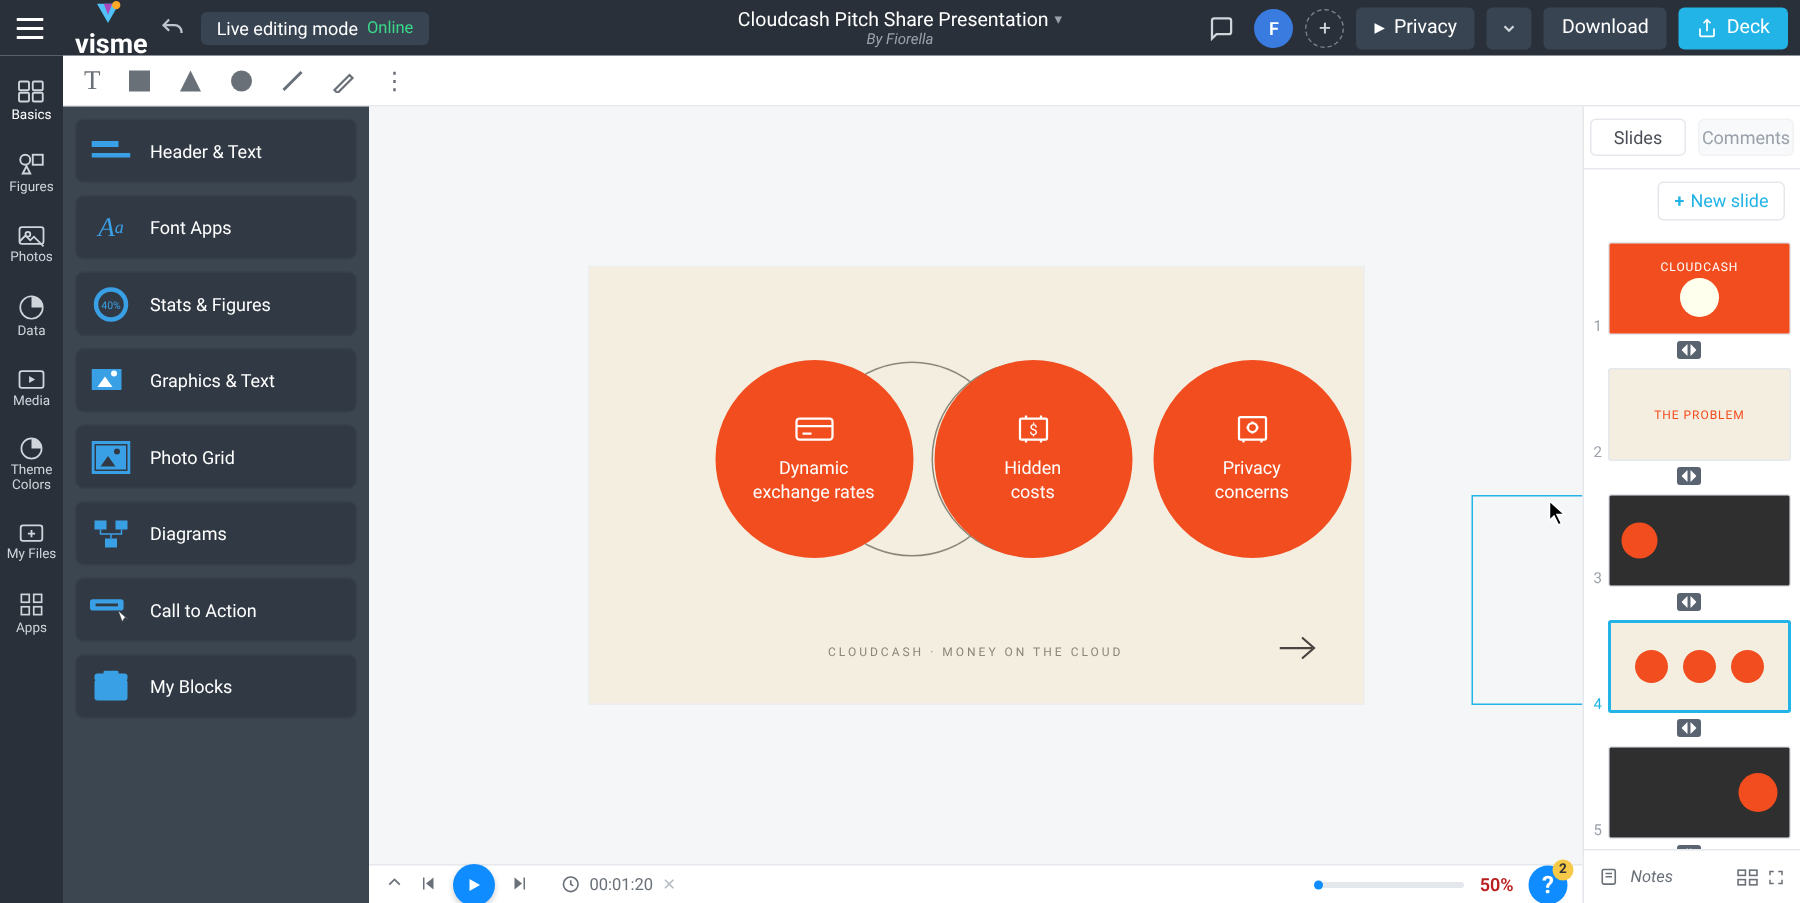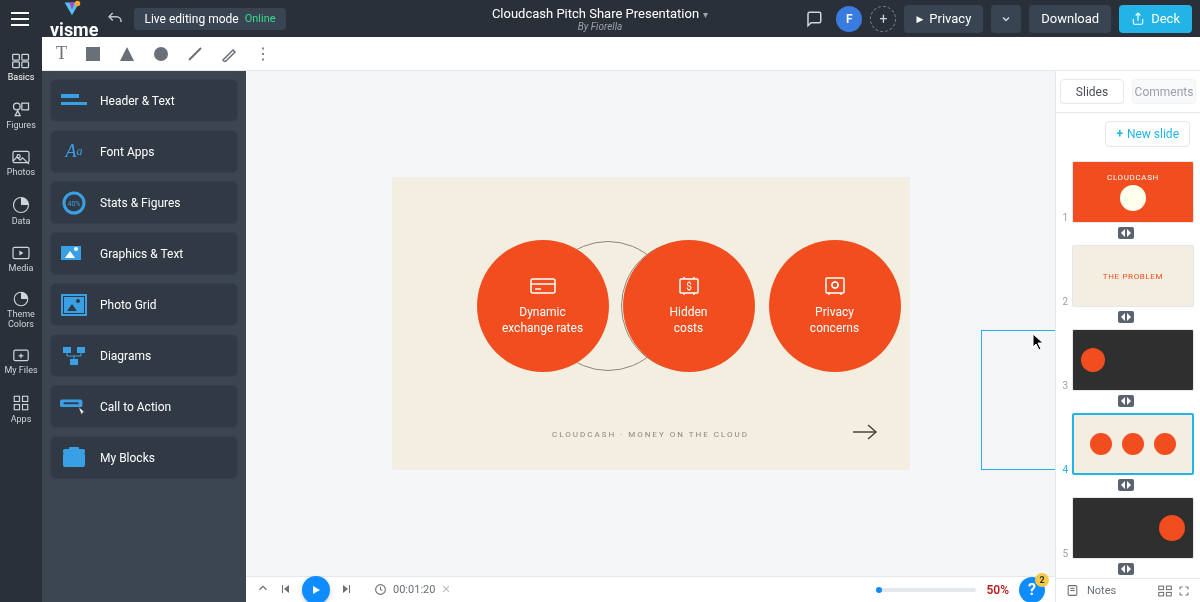--- a/index.html
+++ b/index.html
@@ -76,21 +76,21 @@
   .new-slide { height:42px; display:flex; align-items:center; justify-content:flex-end; padding-right:10px; }
   .new-slide-btn { border:1px solid #e4e7eb; border-radius:4px; padding:5px 10px; font-size:12px; color:#22b4e6; display:flex; align-items:center; gap:4px; cursor:pointer; }
   .thumbs { flex:1; overflow:auto; padding:6px 6px 0 2px; }
   .thumb-row { display:flex; align-items:flex-end; gap:4px; margin-bottom:4px; }
   .thumb-num { width:10px; font-size:10px; color:#9aa1aa; text-align:right; }
   .thumb-num.active { color:#22b4e6; }
   .thumb-img { flex:1; height:62px; border:1px solid #e4e7eb; border-radius:2px; background:#f4eee1; position:relative; overflow:hidden;text-align:right; }
   .thumb-img.active { border:2px solid #22b4e6; }
   .thumb-transition { height:14px; display:flex; justify-content:center; margin-bottom:4px; }
   .thumb-transition .box { width:16px; height:12px; background:#5a6370; border-radius:2px; display:flex; align-items:center; justify-content:center; }
-  .notes-strip { position:absolute; right:0; bottom:0; width:145px; height:24px; background:#fff; border-top:1px solid #e4e7eb; border-left:1px solid #e4e7eb; display:flex; align-items:center; padding:0 10px; gap:8px; color:#6a7078; font-size:11px; }
+  .notes-strip { position:absolute; right:0; bottom:0; width:145px; height:36px; background:#fff; border-top:1px solid #e4e7eb; border-left:1px solid #e4e7eb; display:flex; align-items:center; padding:0 10px; gap:8px; color:#6a7078; font-size:11px;font-style:italic; }
   
   .t1 { background:#f24d1e; display:flex; flex-direction:column; align-items:center; justify-content:center; }
   .t1 .txt { color:#fff; font-size:8px; letter-spacing:.08em; }
   .t1 .circ { width:26px; height:26px; border-radius:50%; background:#ffe; margin-top:3px; overflow:hidden; position:relative; }
   .t2 { display:flex; align-items:center; justify-content:center; }
   .t2 .txt { color:#f24d1e; font-size:8px; letter-spacing:.08em; }
   .t3 { background:#2f2f2f; position:relative; }
   .t3 .c { position:absolute; width:24px; height:24px; background:#f24d1e; border-radius:50%; left:8px; top:18px; }
   .t4 { display:flex; align-items:center; justify-content:center; gap:10px; }
   .t4 .c { width:22px; height:22px; background:#f24d1e; border-radius:50%; }

